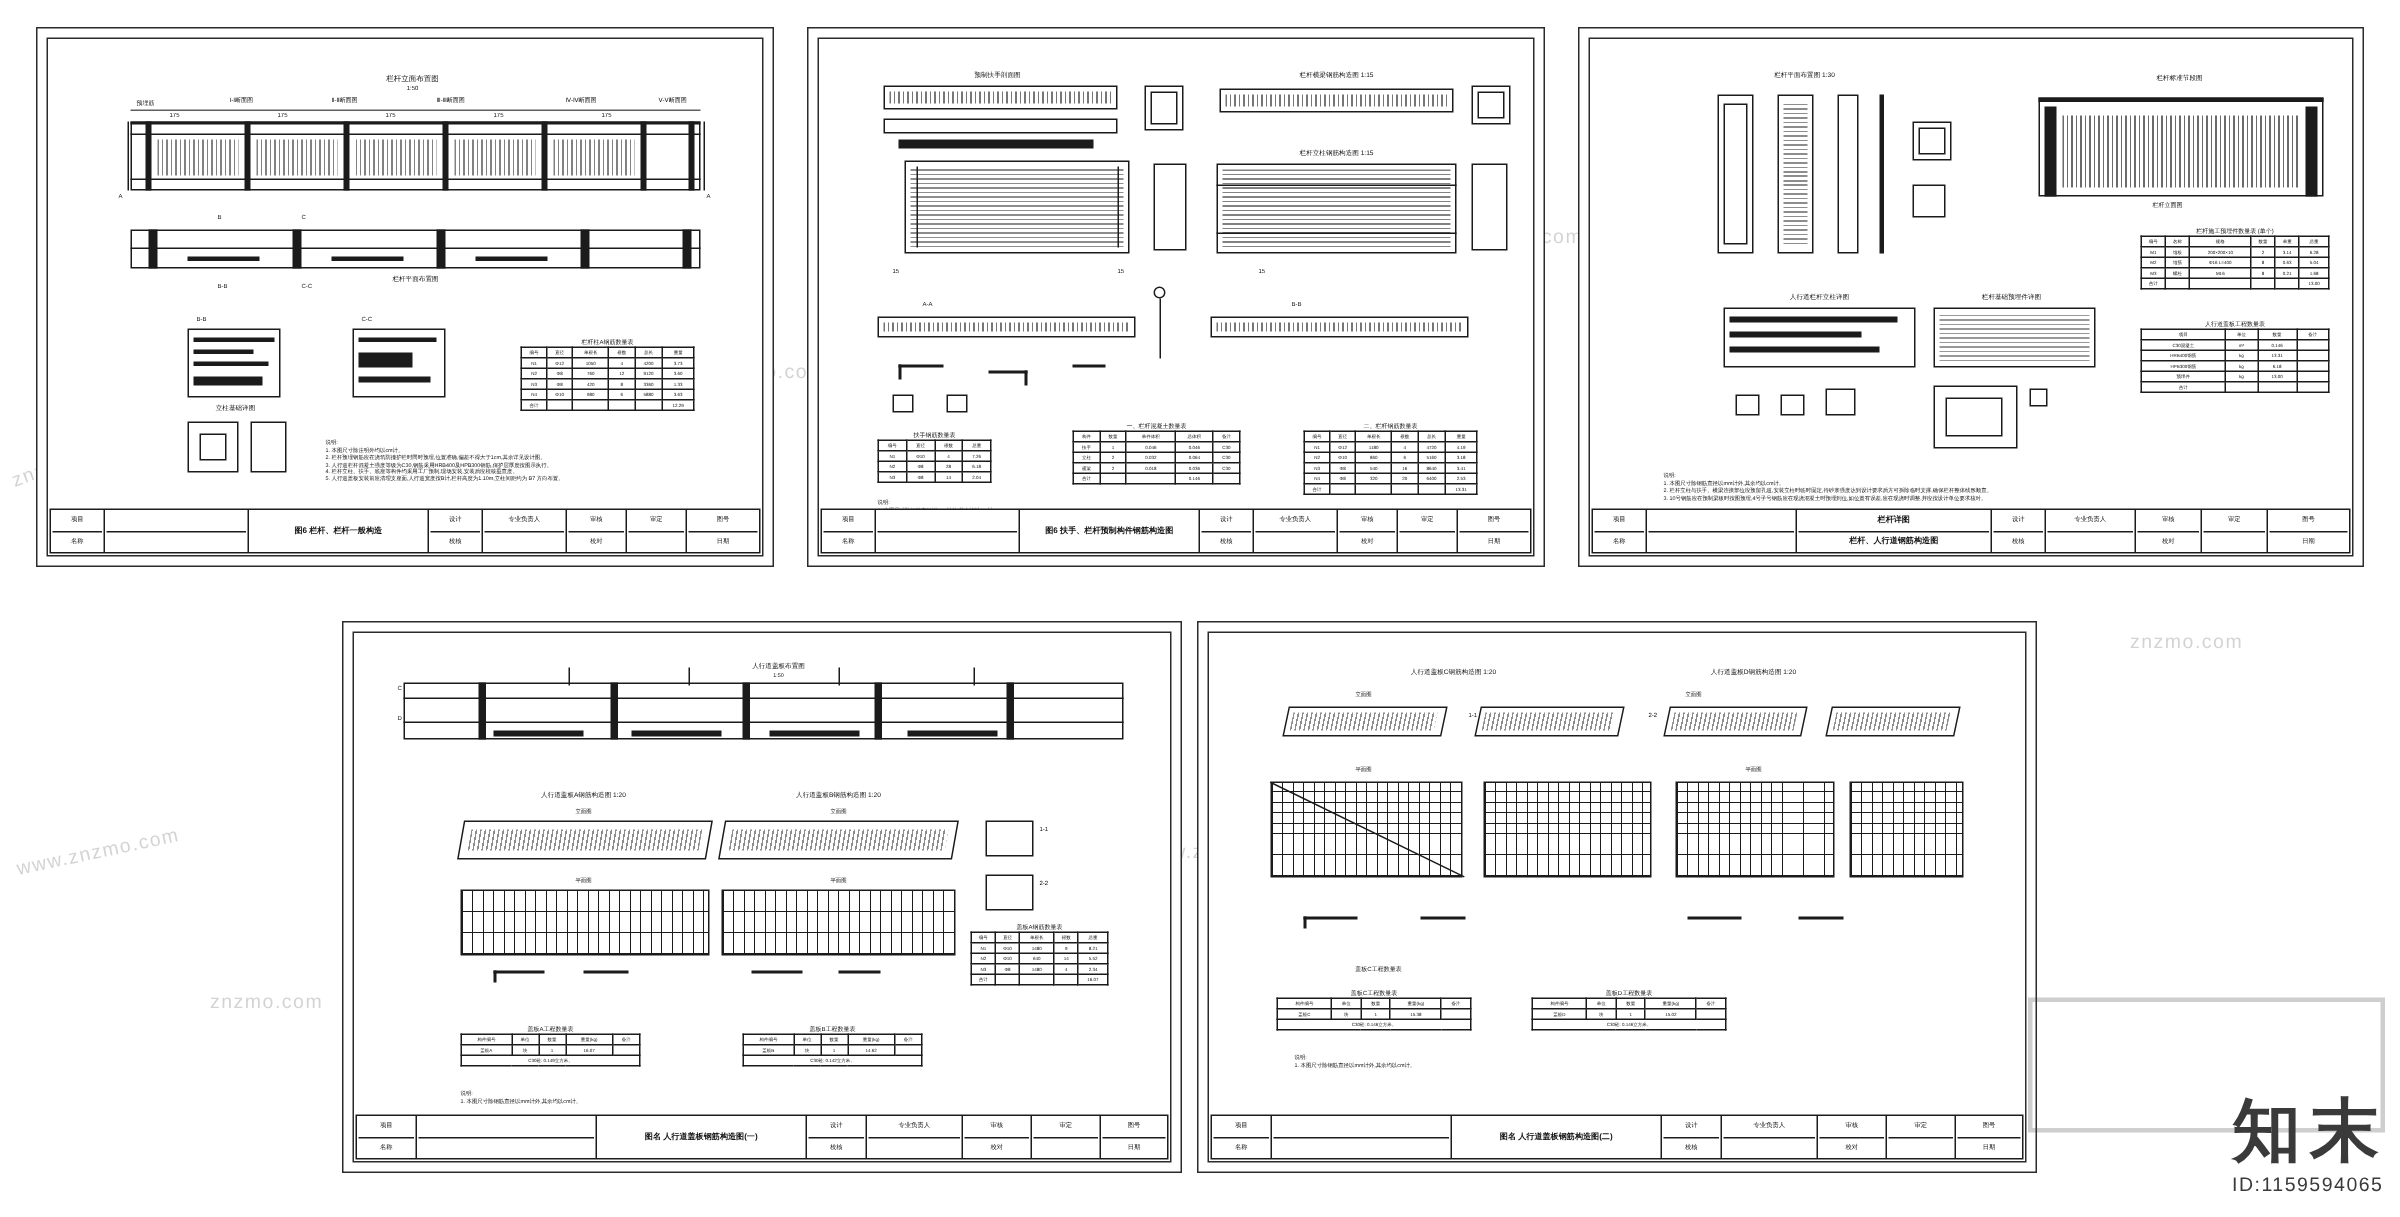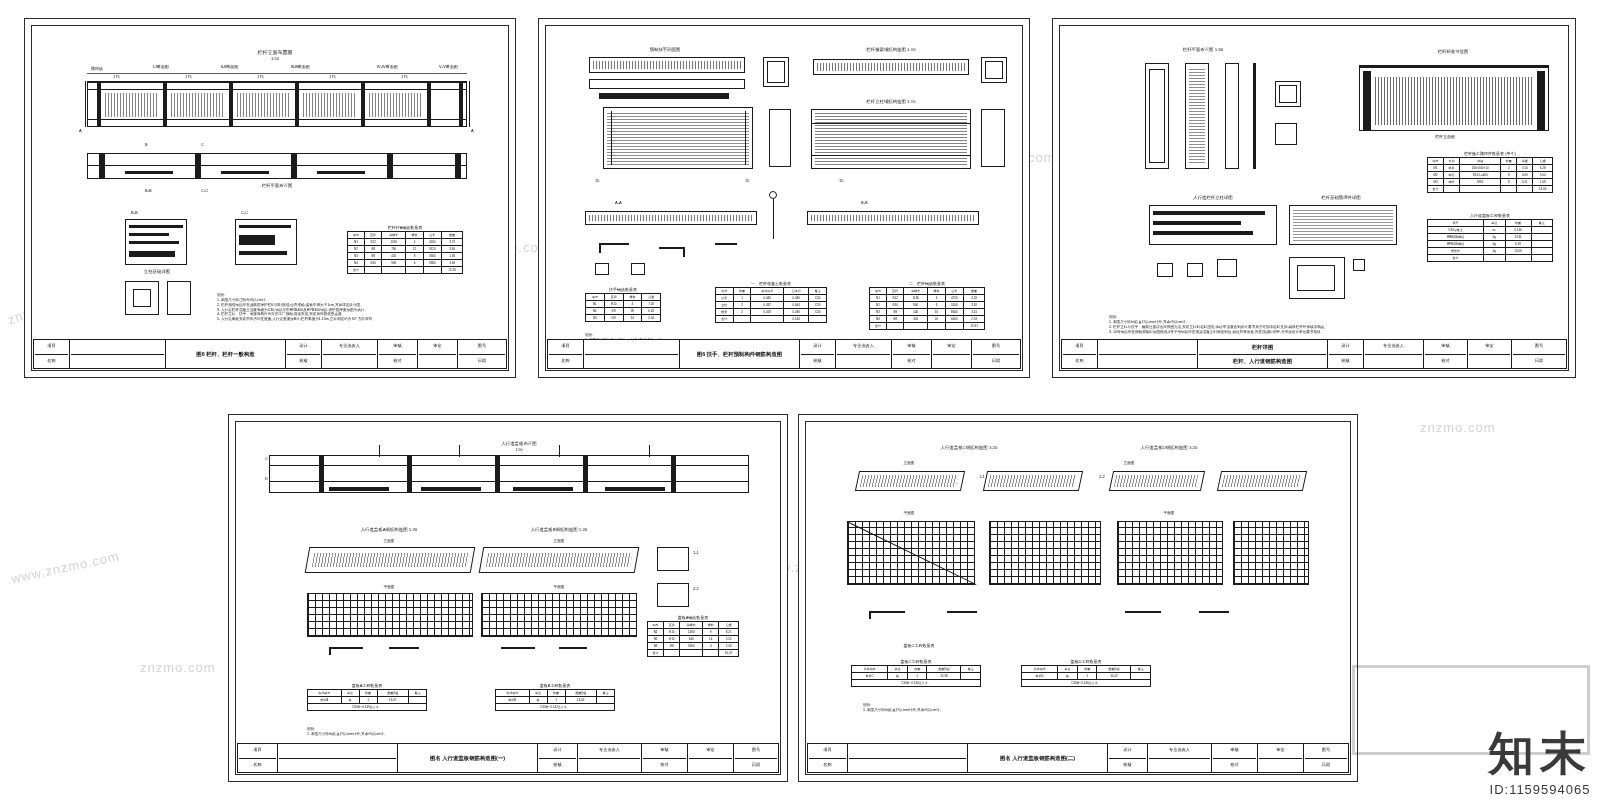--- a/index.html
+++ b/index.html
@@ -37,21 +37,21 @@
   .rtable caption{caption-side:top;font-size:4px;padding-bottom:1px;color:#111;}
 
   
   .dense{position:absolute;background:repeating-linear-gradient(90deg,#1b1b1b 0 1px,transparent 1px 3px);}
   .denseh{position:absolute;background:repeating-linear-gradient(0deg,#1b1b1b 0 1px,transparent 1px 3px);}
   .grid{position:absolute;background-image:repeating-linear-gradient(90deg,#1b1b1b 0 0.6px,transparent 0.6px 7px),
          repeating-linear-gradient(0deg,#1b1b1b 0 0.6px,transparent 0.6px 7px);border:1px solid #1b1b1b;box-sizing:border-box;}
 
   
   .wm{position:absolute;color:rgba(120,120,120,0.33);font-size:13px;letter-spacing:1px;white-space:nowrap;pointer-events:none;}
-  .zhimo{position:absolute;right:8px;bottom:14px;text-align:center;margin-left:38px;}
+  .zhimo{position:absolute;right:8px;bottom:14px;text-align:left;margin-left:38px;}
   .zhimo .big{font-size:46px;font-weight:bold;color:#3a3a3a;letter-spacing:6px;line-height:1;}
   .zhimo .id{font-size:13px;color:#3a3a3a;margin-top:6px;letter-spacing:1px;}
   .zhimo-bg{position:absolute;right:10px;bottom:56px;width:232px;height:84px;border:3px solid rgba(60,60,60,.25);}
 </style>
 </head>
 <body>
 
 <div class="canvas">
 
   <div class="wm" style="left:6px;top:300px;transform:rotate(-20deg);">znzmo.com</div>

